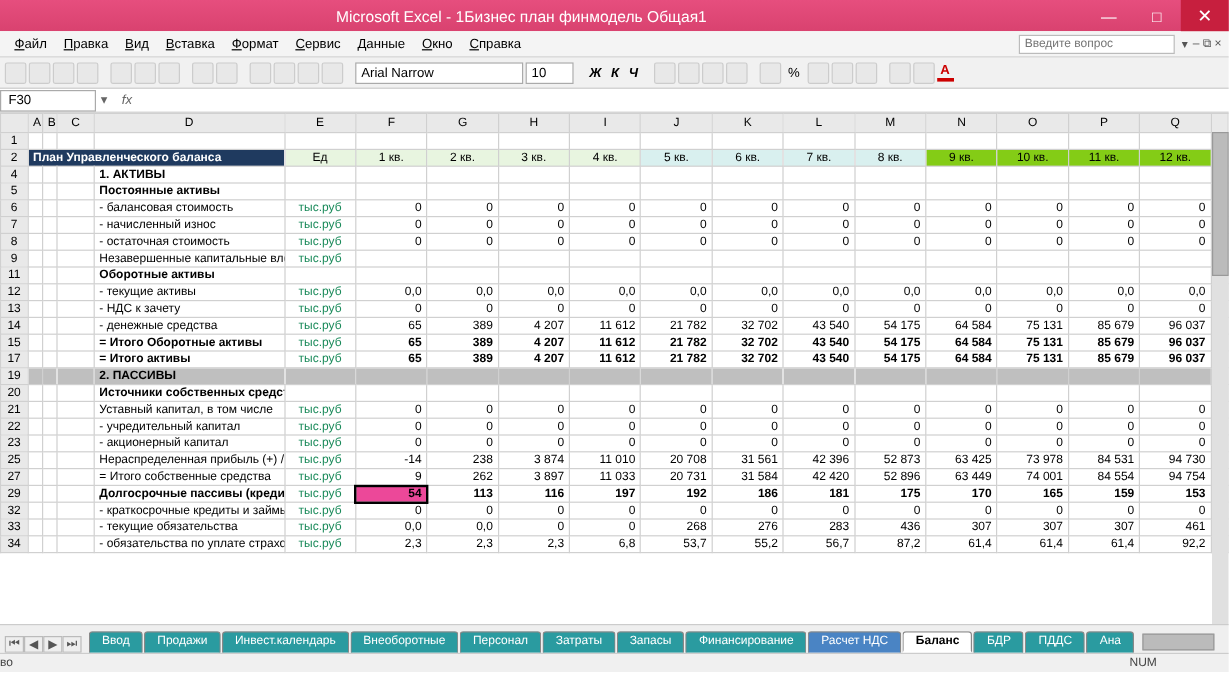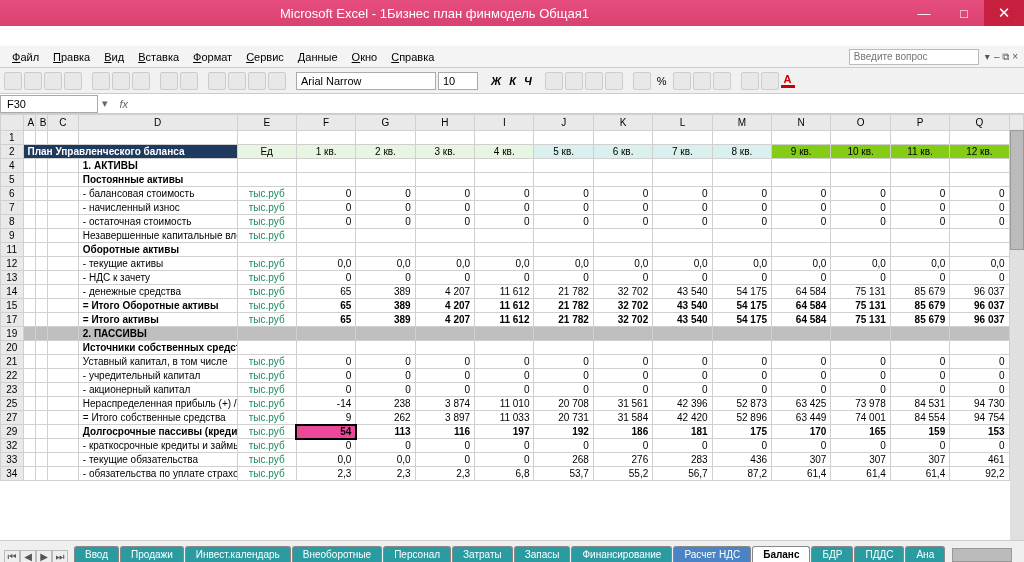--- a/index.html
+++ b/index.html
@@ -6,39 +6,39 @@
 body { background:#fff; font-size:11px; color:#000; overflow:hidden; width:1024px; height:562px; }
 
 
 .titlebar { height:26px; background:linear-gradient(#e64e7e,#d9426f); display:flex; align-items:center; color:#fff; justify-content:space-between; padding-left:280px; }
 .titlebar-title { font-size:13px; }
 .winctrls { display:flex; height:100%; }
 .winctrl { width:40px; display:flex; align-items:center; justify-content:center; font-size:13px; color:#fff; }
 .winctrl.close { background:#c71f3e; font-size:15px; }
 
 
-.menubar { height:22px; background:#f4f4f4; display:flex; align-items:center; padding:0 6px; border-bottom:1px solid #ccc; justify-content:space-between;margin-top:20px; }
+.menubar { height:22px; background:#f4f4f4; display:flex; align-items:center; padding:0 6px; border-bottom:1px solid #ccc; justify-content:space-between; }
 .menus { display:flex; gap:2px; }
 .menus span { padding:2px 6px; cursor:default; }
 .menus span u { text-decoration:underline; }
 .searchbox { display:flex; align-items:center; gap:6px; }
 .searchbox input { width:130px; height:16px; font-size:10px; border:1px solid #bbb; color:#888; padding:0 4px; }
 .smallwin { display:flex; gap:4px; font-size:10px; color:#555; }
 
 
 .toolbar { height:26px; background:#f1f1f1; display:flex; align-items:center; padding:0 4px; gap:2px; border-bottom:1px solid #ccc; }
 .tb-btn { width:18px; height:18px; background:#e8e8e8; border:1px solid #ccc; border-radius:2px; }
 .tb-sep { width:6px; }
 .fontsel { width:140px; height:18px; border:1px solid #aaa; font-size:11px; padding:0 4px; background:#fff; }
 .sizesel { width:40px; height:18px; border:1px solid #aaa; font-size:11px; padding:0 4px; background:#fff; }
 .tb-label { font-weight:bold; font-size:11px; padding:0 3px; font-style:italic; }
 
 
 .formulabar { height:20px; display:flex; align-items:center; border-bottom:1px solid #ccc; }
-.namebox { width:98px; border:1px solid #aaa; height:18px; padding:0 6px; font-size:11px; display:flex; align-items:center; }
+.namebox { width:80px; border:1px solid #aaa; height:18px; padding:0 6px; font-size:11px; display:flex; align-items:center; }
 .fxicon { padding:0 8px; font-style:italic; color:#666; }
 
 
 .grid-wrap { position:relative; height:calc(562px - 26px - 22px - 26px - 20px - 24px - 18px); overflow:hidden; }
 table.sheet { border-collapse:collapse; width:1024px; table-layout:fixed; }
 .sheet th, .sheet td { border:1px solid #d0d0d0; font-size:10px; height:14px; padding:0 4px; white-space:nowrap; overflow:hidden; }
 .sheet thead th { background:#e9e9e9; text-align:center; font-weight:normal; height:16px; }
 .sheet .rowhdr { background:#e9e9e9; text-align:center; width:22px; }
 .colA{width:12px}.colB{width:12px}.colC{width:30px}.colD{width:155px}.colE{width:58px}
 .colF,.colG,.colH,.colI,.colJ,.colK,.colL,.colM,.colN,.colO,.colP,.colQ{width:58px}

